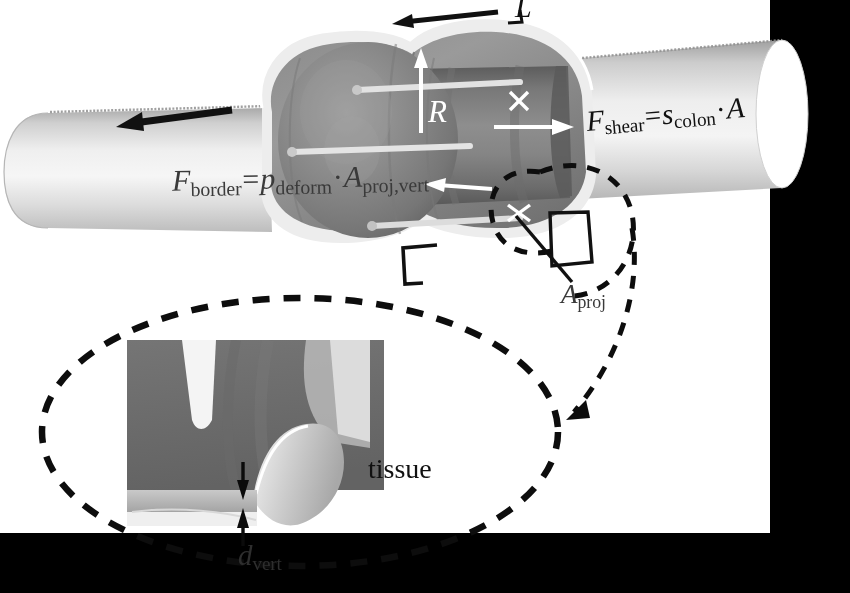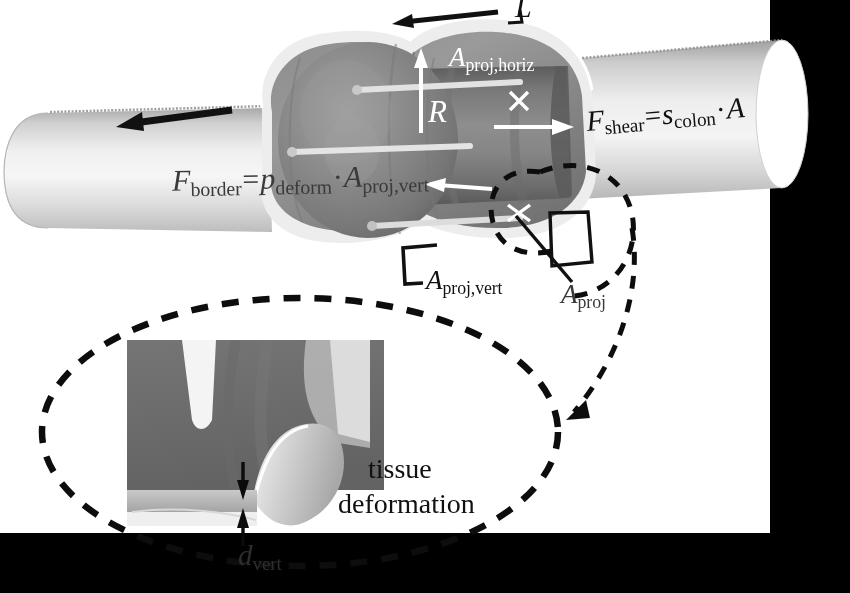--- a/index.html
+++ b/index.html
@@ -304,44 +304,35 @@
   </svg>
 
   <div class="lbl dark" style="left:515px; top:-8px; font-size:30px;">
     <span class="mathvar">L</span>
   </div>
 
   <div class="lbl white" style="left:428px; top:96px; font-size:31px;">
     <span class="mathvar">R</span>
   </div>
 
-  <div class="lbl white" style="left:449px; top:44px; font-size:27px;">
-    <span class="mathvar">A</span><span class="sub">proj,horiz</span>
-  </div>
-
-  <div class="lbl dark" style="left:426px; top:267px; font-size:27px;">
-    <span class="mathvar">A</span><span class="sub">proj,vert</span>
-  </div>
+
 
   <div class="lbl gray" style="left:561px; top:281px; font-size:27px;">
     <span class="mathvar">A</span><span class="sub">proj</span>
   </div>
 
   <div class="lbl gray" style="left:172px; top:163px; font-size:30px; transform:rotate(-1.2deg);">
     <span class="mathvar">F</span><span class="sub">border</span><span class="op">=</span><span class="mathvar">p</span><span class="sub">deform</span><span class="op">·</span><span class="mathvar">A</span><span class="sub">proj,vert</span>
   </div>
 
   <div class="lbl dark" style="left:586px; top:100px; font-size:29px; transform:rotate(-5deg);">
     <span class="mathvar">F</span><span class="sub">shear</span><span class="op">=</span><span class="mathvar">s</span><span class="sub">colon</span><span class="op">·</span><span class="mathvar">A</span>
   </div>
 
   <div class="lbl dark" style="left:368px; top:455px; font-size:28px;">
     <span class="upr">tissue</span>
   </div>
-  <div class="lbl dark" style="left:338px; top:490px; font-size:28px;">
-    <span class="upr">deformation</span>
-  </div>
 
   <div class="lbl dkgray" style="left:238px; top:541px; font-size:29px;text-align:right;">
     <span class="mathvar">d</span><span class="sub">vert</span>
   </div>
 
 </div>
 
 </body></html>

